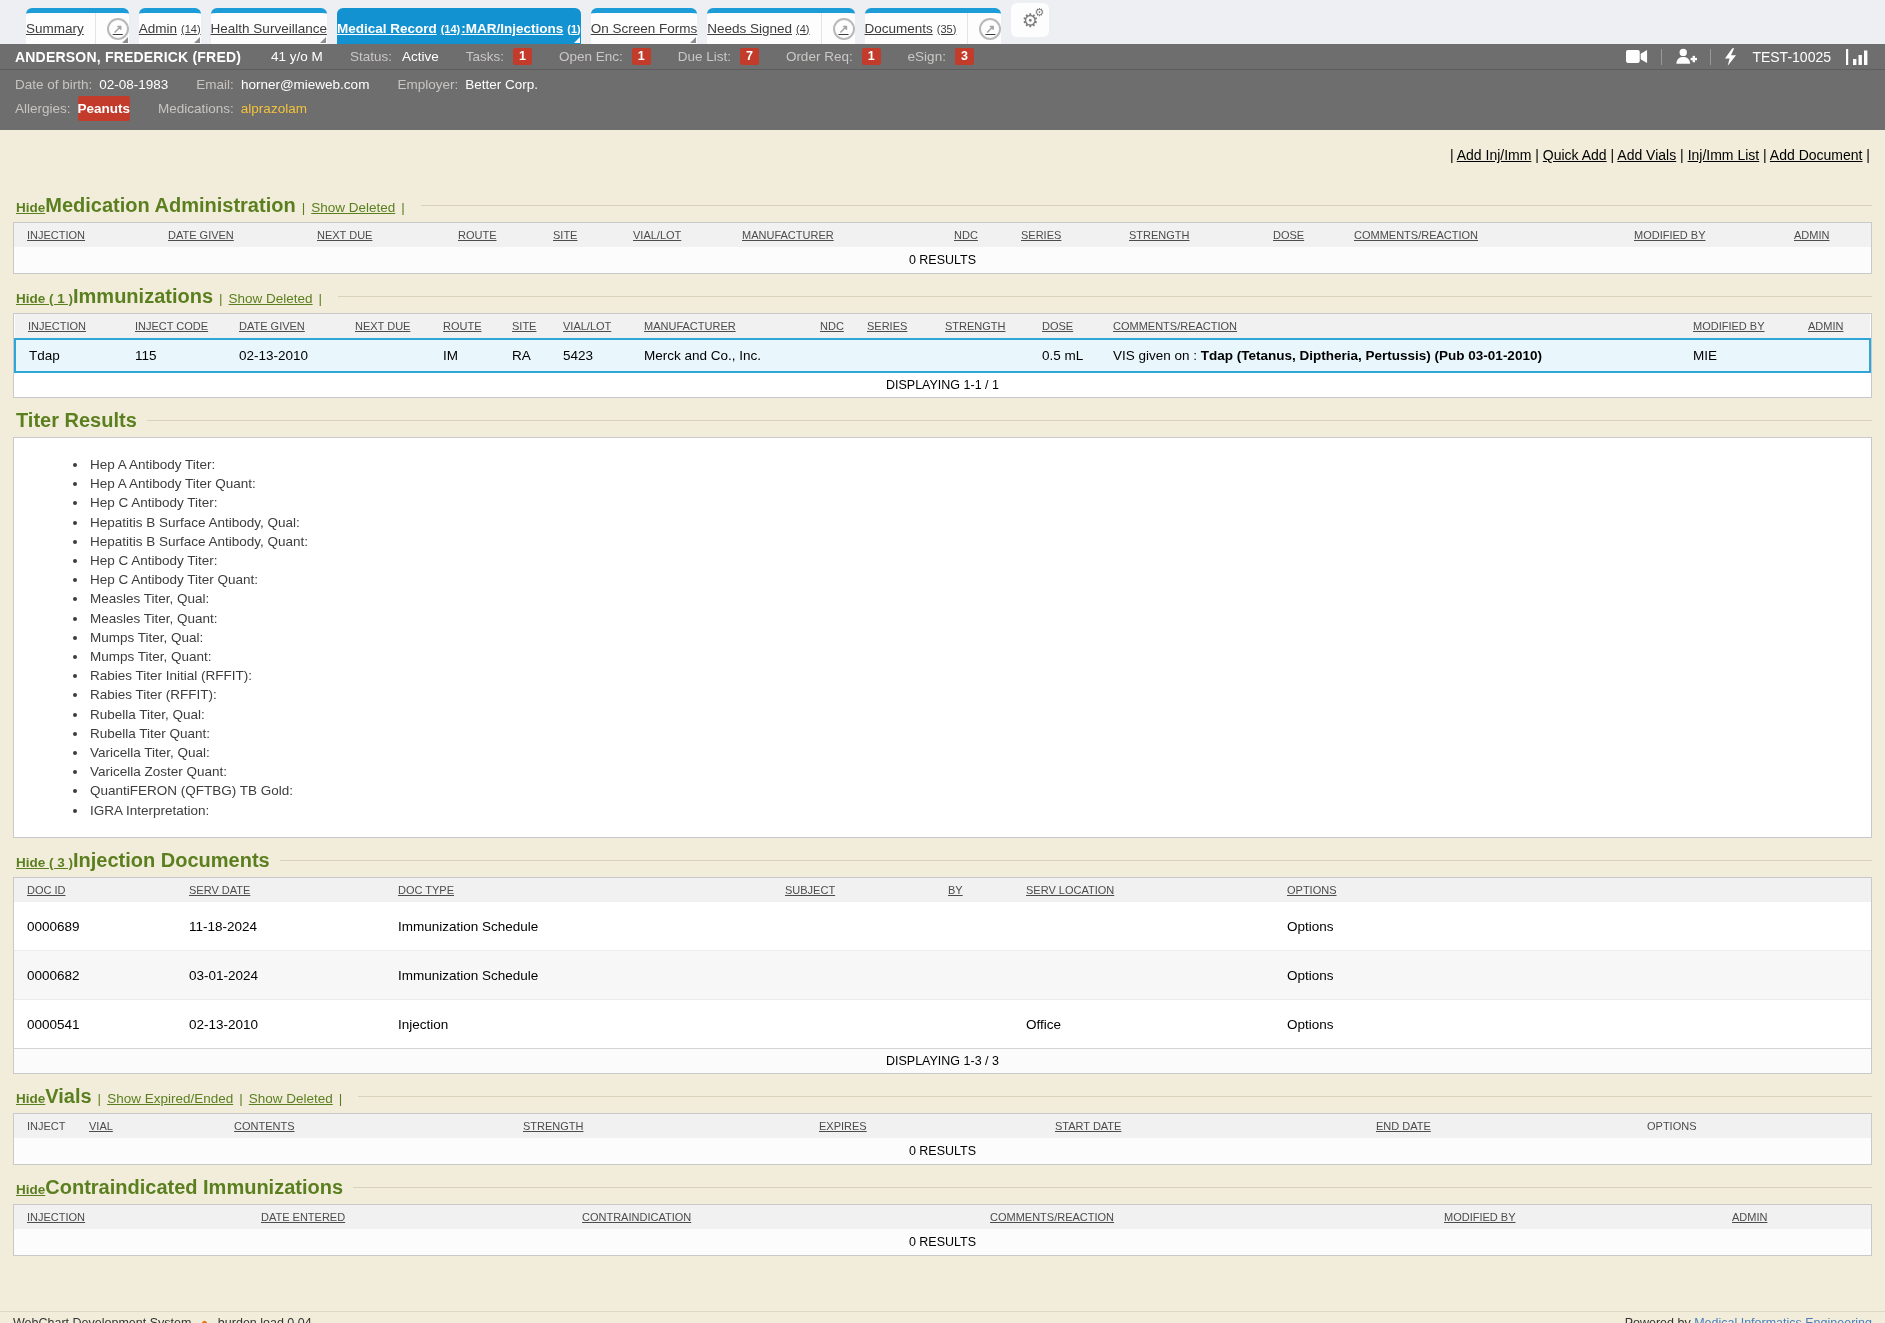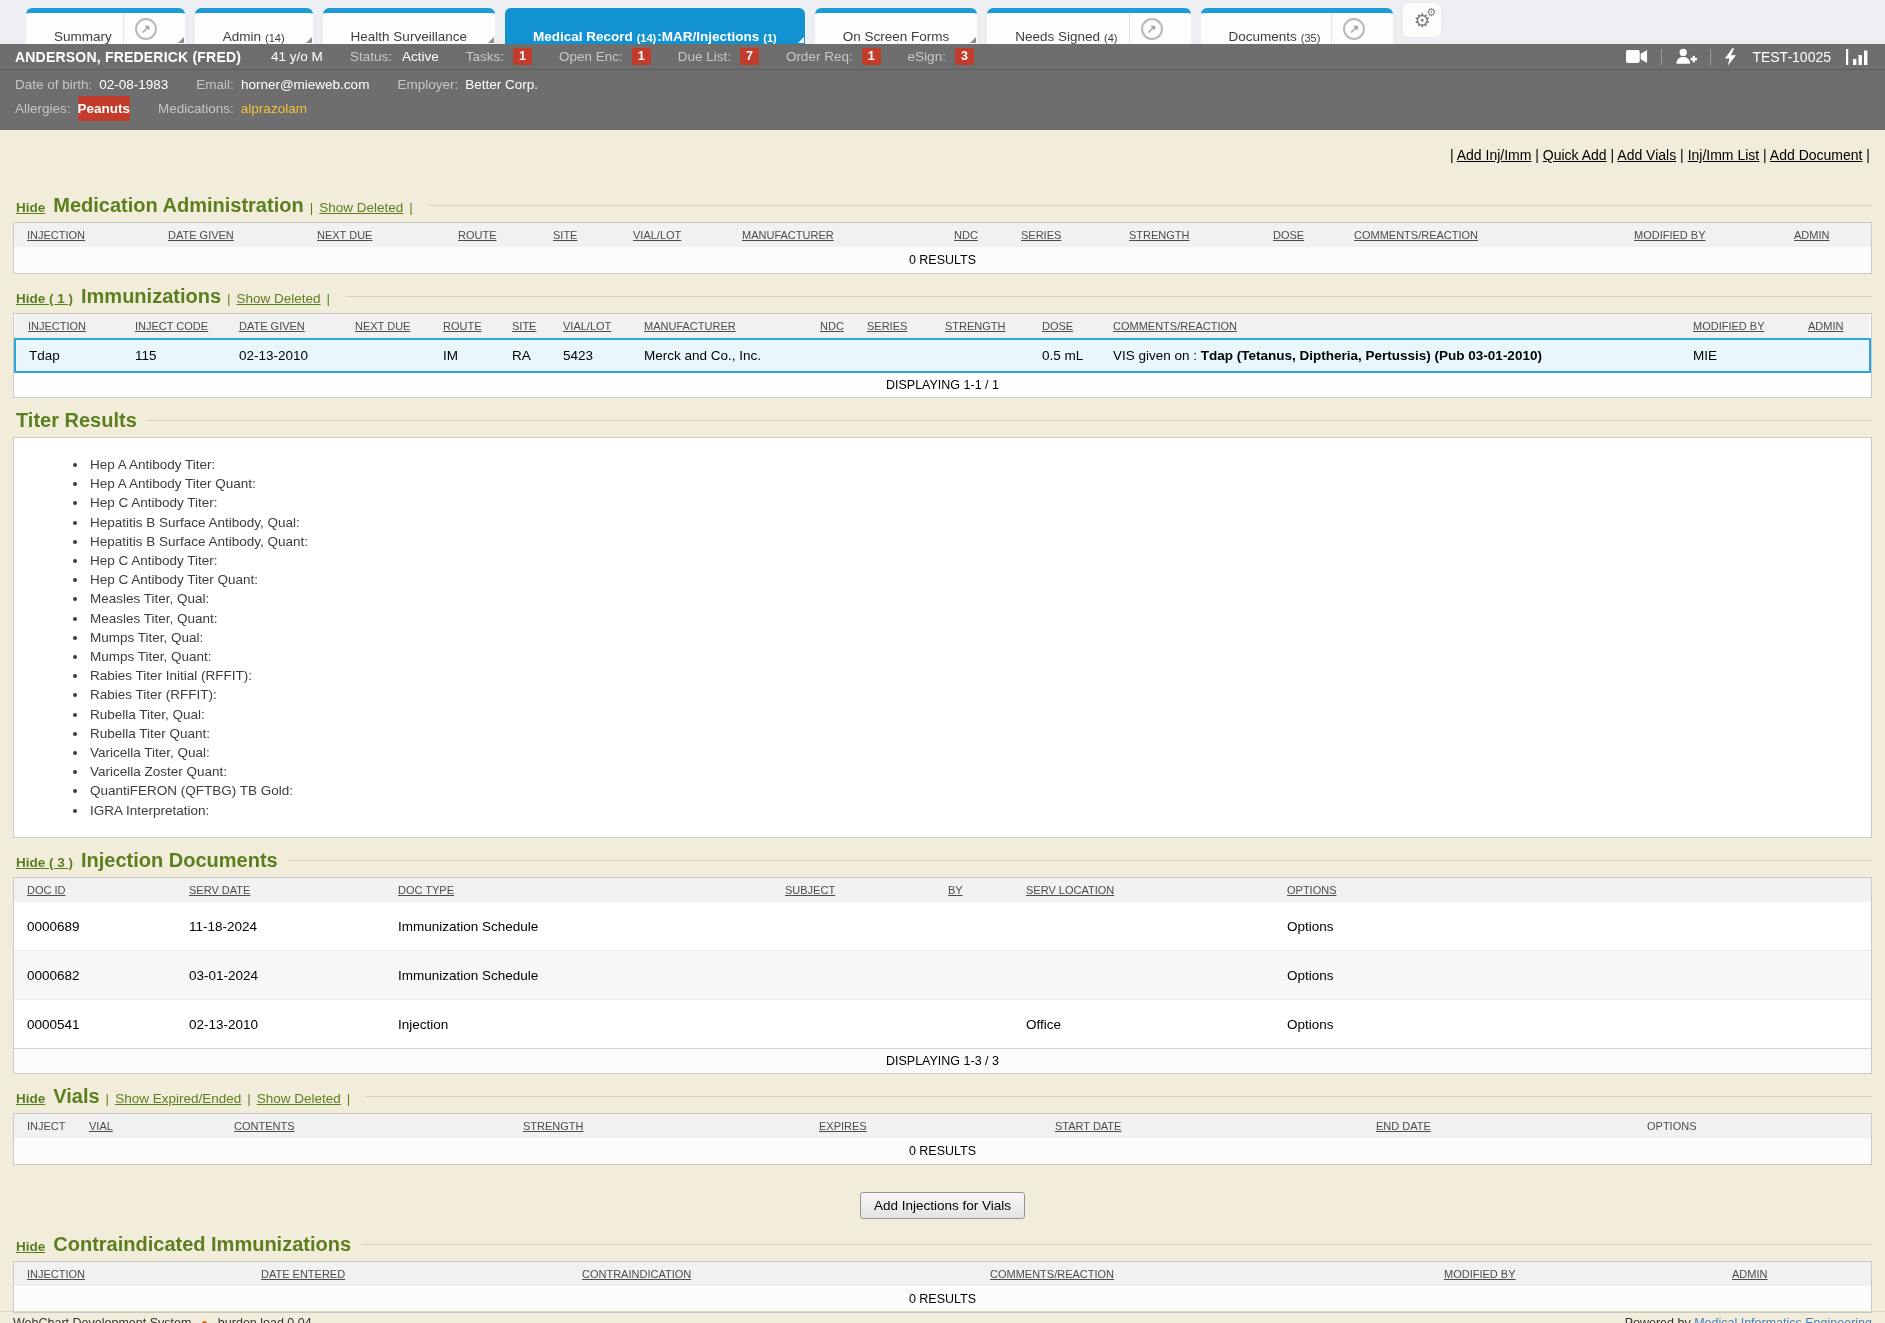--- a/index.html
+++ b/index.html
@@ -9,24 +9,24 @@
     background:#f1edda;
     font-family:"Liberation Sans", sans-serif;
     color:#000;
   }
   
   .tabbar {
     height:44px; background:#edeff2; display:flex; align-items:flex-end;
     padding-left:26px; gap:10px; white-space:nowrap;
   }
   .tab {
-    display:inline-flex; align-items:flex-end; background:#fdfdfd;
+    display:inline-flex; align-items:center; background:#fdfdfd;
     border-top:5px solid #1d9cd8; border-radius:6px 6px 0 0;
-    height:36px; padding:0 28px; font-size:13.5px; color:#3d3d3d;
-    position:relative; cursor:pointer;
+    height:36px; padding:0 0; font-size:13.5px; color:#3d3d3d;
+    position:relative; cursor:pointer;text-decoration:underline;
   }
   .tab .fold {
     position:absolute; right:1px; bottom:1px; width:0; height:0;
     border-left:6px solid transparent; border-bottom:6px solid #8f8f8f;
   }
   .tab.active { background:#1392d2; border-top-color:#1392d2; color:#fff; font-weight:bold; }
   .tab.active .fold { border-bottom-color:#ffffff; }
   .tab-count { font-size:11px; margin-left:4px; }
   .tab-sub { margin-left:1px; }
   .popout-wrap {
@@ -73,21 +73,21 @@
     border-radius:2px; font-size:13.5px;
   }
   
   .content { padding:0 13px; }
   .actions { text-align:right; padding:17px 2px 0; font-size:14px; color:#000; }
   .actions a { color:#000; text-decoration:underline; cursor:pointer; }
   .sec { margin-top:11px; }
   .sec.first { margin-top:31px; }
   .sec-head { display:flex; align-items:baseline; margin-bottom:5px; padding-left:3px; }
   .hide-link { color:#5b7f1f; font-weight:bold; font-size:13.5px; text-decoration:underline; cursor:pointer; }
-  .sec-title { color:#5b7f1f; font-weight:bold; font-size:20px; margin-left:8px; }
+  .sec-title { color:#5b7f1f; font-weight:bold; font-size:20px; }
   .sec-pipe { color:#5b7f1f; font-size:13.5px; margin:0 6px; }
   .sec-link { color:#5b7f1f; font-size:13.5px; text-decoration:underline; cursor:pointer; }
   .sec-rule { flex:1; border-top:1px solid #d8d2bb; align-self:center; margin-left:10px; }
   .panel { background:#fff; border:1px solid #c9c9c9; }
   table { width:100%; border-collapse:collapse; table-layout:fixed; }
   thead tr { background:#f1f1f1; }
   th {
     text-align:left; font-weight:normal; font-size:11px; color:#4c4c4c;
     padding:6px 6px 6px 13px; white-space:nowrap; overflow:hidden; cursor:pointer;
   }
@@ -536,23 +536,20 @@
           <th class="plain">OPTIONS</th>
         </tr>
           </thead>
         <tbody>
           <tr class="empty-row">
               <td colspan="8">0 RESULTS</td>
             </tr>
         </tbody>
       </table>
     </div>
-    <div class="btn-row">
-      <button class="std-btn">Add Injections for Vials</button>
-    </div>
   </div>
 
   <div class="sec">
     <div class="sec-head">
       <a class="hide-link">Hide</a>
       <span class="sec-title">Contraindicated Immunizations</span>
       <span class="sec-rule"></span>
     </div>
     <div class="panel">
       <table>

